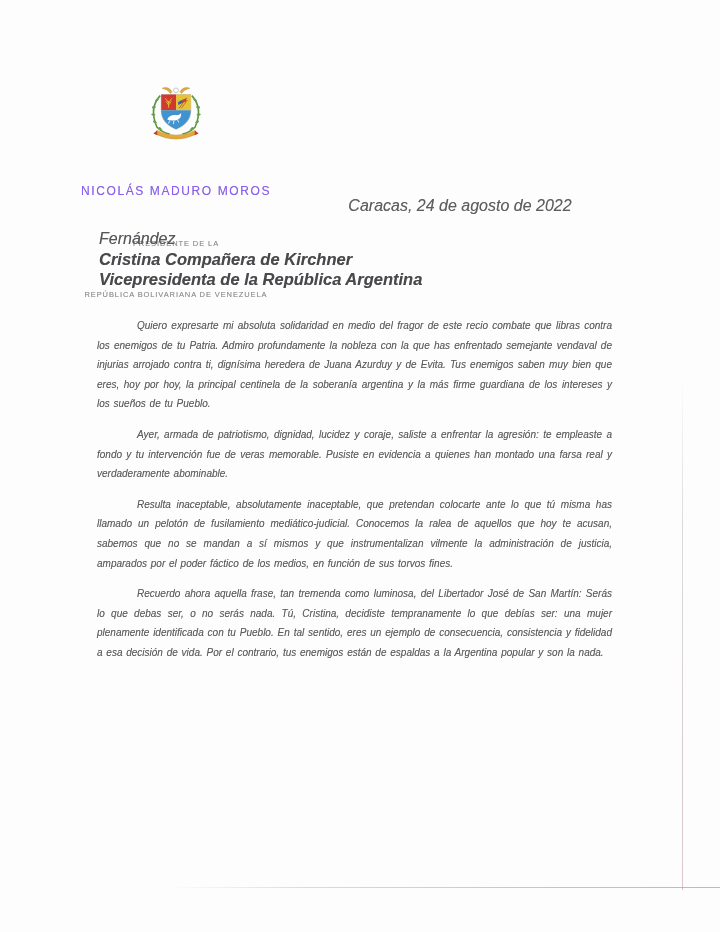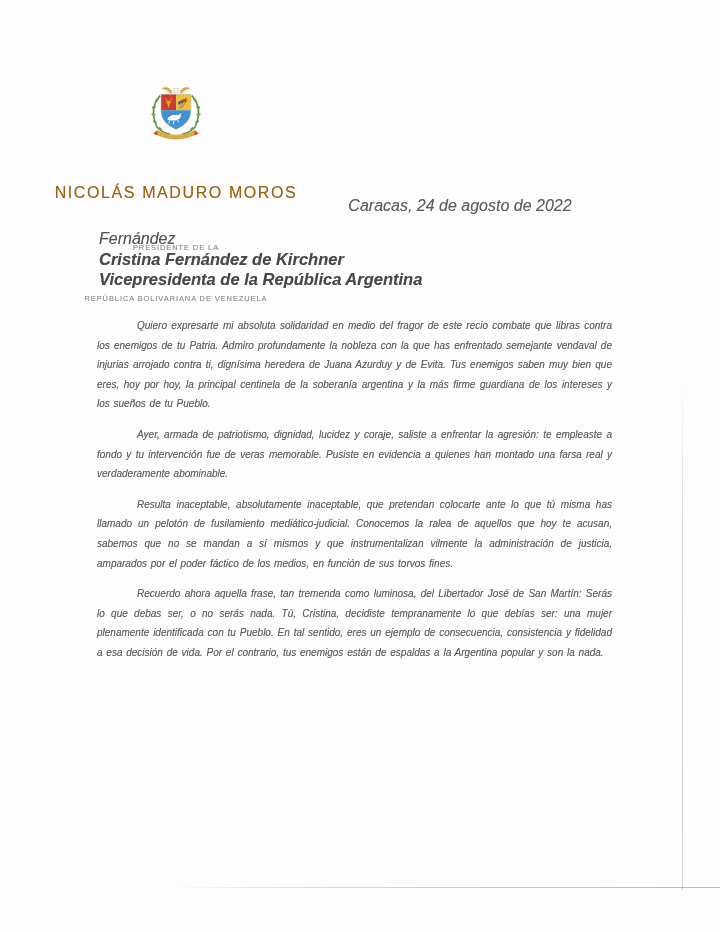--- a/index.html
+++ b/index.html
@@ -48,23 +48,23 @@
     text-align: center;
     color: #7c7e81;
   }
   .emblem {
     display: block;
     margin: 0 auto 8px auto;
     width: 64px;
     height: 58px;
   }
   .president-name {
-    font-size: 16px;
+    font-size: 12px;
     letter-spacing: 1.6px;
-    color: #a16207;
+    color: #8b5cf6;
     white-space: nowrap;
     margin-bottom: 3px;
     text-shadow: 0 0 0.5px rgba(120,122,125,0.55);
     margin-top: 42px;
   }
   .president-title {
     font-size: 7.5px;
     letter-spacing: 0.9px;
     color: #8d8f92;
     white-space: nowrap;
@@ -175,21 +175,21 @@
     </svg>
     <div class="president-name">NICOLÁS MADURO MOROS</div>
     <div class="president-title">PRESIDENTE DE LA</div>
     <div class="president-title">REPÚBLICA BOLIVARIANA DE VENEZUELA</div>
   </div>
 
   <div class="dateline">Caracas, 24 de agosto de 2022</div>
 
   <div class="recipient">
     <div>Fernández</div>
-    <div class="strong">Cristina Fernández de Kirchner</div>
+    <div class="strong">Cristina Compañera de Kirchner</div>
     <div class="strong">Vicepresidenta de la República Argentina</div>
   </div>
 
   <div class="letter-body">
     <p>Quiero expresarte mi absoluta solidaridad en medio del fragor de este recio combate que libras contra los enemigos de tu Patria. Admiro profundamente la nobleza con la que has enfrentado semejante vendaval de injurias arrojado contra ti, dignísima heredera de Juana Azurduy y de Evita. Tus enemigos saben muy bien que eres, hoy por hoy, la principal centinela de la soberanía argentina y la más firme guardiana de los intereses y los sueños de tu Pueblo.</p>
     <p>Ayer, armada de patriotismo, dignidad, lucidez y coraje, saliste a enfrentar la agresión: te empleaste a fondo y tu intervención fue de veras memorable. Pusiste en evidencia a quienes han montado una farsa real y verdaderamente abominable.</p>
     <p>Resulta inaceptable, absolutamente inaceptable, que pretendan colocarte ante lo que tú misma has llamado un pelotón de fusilamiento mediático-judicial. Conocemos la ralea de aquellos que hoy te acusan, sabemos que no se mandan a sí mismos y que instrumentalizan vilmente la administración de justicia, amparados por el poder fáctico de los medios, en función de sus torvos fines.</p>
     <p>Recuerdo ahora aquella frase, tan tremenda como luminosa, del Libertador José de San Martín: Serás lo que debas ser, o no serás nada. Tú, Cristina, decidiste tempranamente lo que debías ser: una mujer plenamente identificada con tu Pueblo. En tal sentido, eres un ejemplo de consecuencia, consistencia y fidelidad a esa decisión de vida. Por el contrario, tus enemigos están de espaldas a la Argentina popular y son la nada.</p>
   </div>
 

